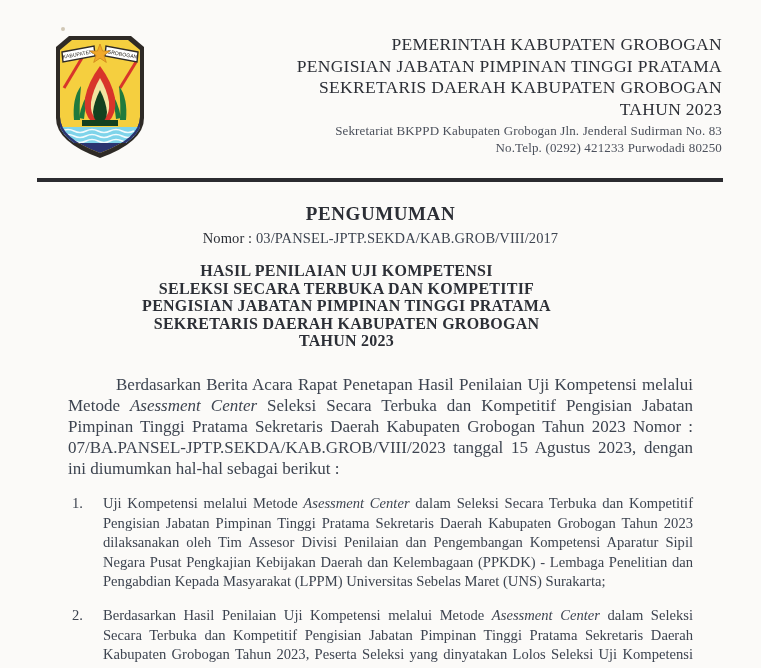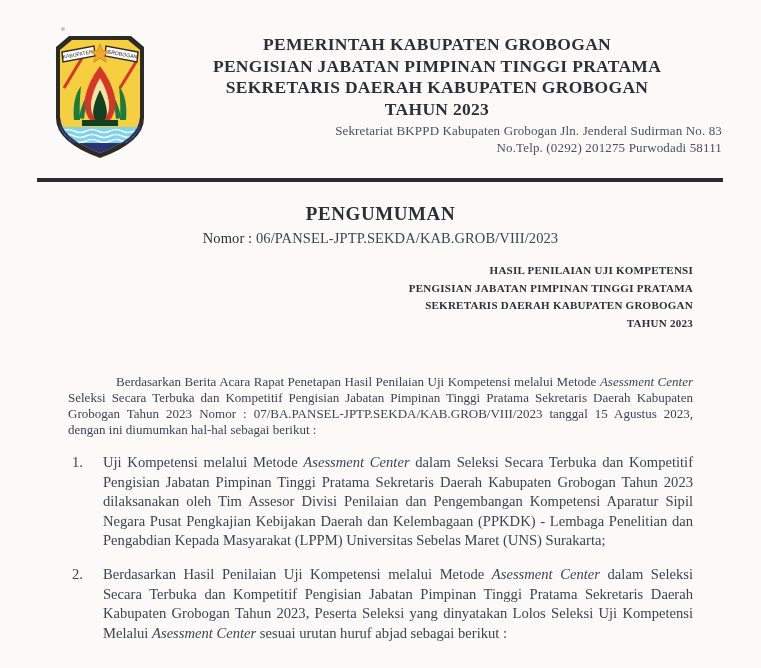--- a/index.html
+++ b/index.html
@@ -54,26 +54,27 @@
   .emblem svg { display: block; width: 104px; height: 128px; }
 
   .head-text {
     position: absolute;
     left: 152px;
     top: 8px;
     width: 570px;
     text-align: center;
   }
   .head-line {
-    font-weight: bold;
+    font-weight: normal;
     font-size: 17.5px;
     letter-spacing: .3px;
     line-height: 21.5px;
     color: #2c2f36;
     white-space: nowrap;
+    text-align: right;
   }
   .head-line.l1 { font-size: 17.5px; }
   .head-line.l2 { font-size: 17.5px; }
   .head-line.l3 { font-size: 17.5px; }
   .head-line.l4 { font-size: 17.5px; }
   .head-line.l5 { font-size: 17.5px; }
 
   .addr {
     margin-top: 3px;
     font-size: 13px;
@@ -113,42 +114,42 @@
     color: #3d4450;
   }
   .nomor b { font-weight: normal; color: #2c2f36; }
 
   
   .subtitle {
     position: absolute;
     left: 0;
     top: 262px;
     width: 693px;
-    text-align: right;
+    text-align: center;
     font-weight: bold;
-    font-size: 11px;
+    font-size: 16px;
     line-height: 17.6px;
     letter-spacing: .25px;
     color: #2c2f36;
   }
   .subtitle .it { font-style: italic; }
 
   
   .body-wrap {
     position: absolute;
     left: 0;
     top: 374px;
     width: 761px;
   }
 
   .para {
     margin: 0 52px 0 68px;
     width: 625px;
-    font-size: 13px;
-    line-height: 16px;
+    font-size: 17px;
+    line-height: 21px;
     text-align: justify;
     text-justify: inter-word;
     color: #3d4450;
   }
   .para.intro { text-indent: 48px; }
   .para .it { font-style: italic; }
 
   .list {
     margin: 15px 0 0 0;
     padding: 0;
@@ -239,37 +240,38 @@
       </svg>
     </div>
 
     <div class="head-text">
       <div class="head-line l1">PEMERINTAH KABUPATEN GROBOGAN</div>
       <div class="head-line l3">PENGISIAN JABATAN PIMPINAN TINGGI PRATAMA</div>
       <div class="head-line l4">SEKRETARIS DAERAH KABUPATEN GROBOGAN</div>
       <div class="head-line l5">TAHUN 2023</div>
       <div class="addr">
         <div>Sekretariat BKPPD Kabupaten Grobogan Jln. Jenderal Sudirman No. 83</div>
-        <div>No.Telp. (0292) 201275 Purwodadi 58111</div>
+        <div>No.Telp. (0292) 421233 Purwodadi 80250</div>
       </div>
     </div>
   </div>
 
   <div class="rule"></div>
 
   <div class="title-block">
     <div class="pengumuman">PENGUMUMAN</div>
     <div class="nomor">
       <b>Nomor :</b>
-      <span>06/PANSEL-JPTP.SEKDA/KAB.GROB/VIII/2023</span>
+      <span>03/PANSEL-JPTP.SEKDA/KAB.GROB/VIII/2017</span>
     </div>
   </div>
 
   <div class="subtitle">
     <div>HASIL PENILAIAN UJI KOMPETENSI</div>
+    <div>SELEKSI SECARA TERBUKA DAN KOMPETITIF</div>
     <div>PENGISIAN JABATAN PIMPINAN TINGGI PRATAMA</div>
     <div>SEKRETARIS DAERAH KABUPATEN GROBOGAN</div>
     <div>TAHUN 2023</div>
   </div>
 
   <div class="body-wrap">
 
     <p class="para intro"><span>Berdasarkan Berita Acara Rapat Penetapan Hasil Penilaian Uji Kompetensi melalui Metode </span><span class="it">Asessment Center</span><span> Seleksi Secara Terbuka dan Kompetitif Pengisian Jabatan Pimpinan Tinggi Pratama Sekretaris Daerah Kabupaten Grobogan Tahun 2023 Nomor : 07/BA.PANSEL-JPTP.SEKDA/KAB.GROB/VIII/2023 tanggal 15 Agustus 2023, dengan ini diumumkan hal-hal sebagai berikut :</span></p>
 
     <ol class="list">

